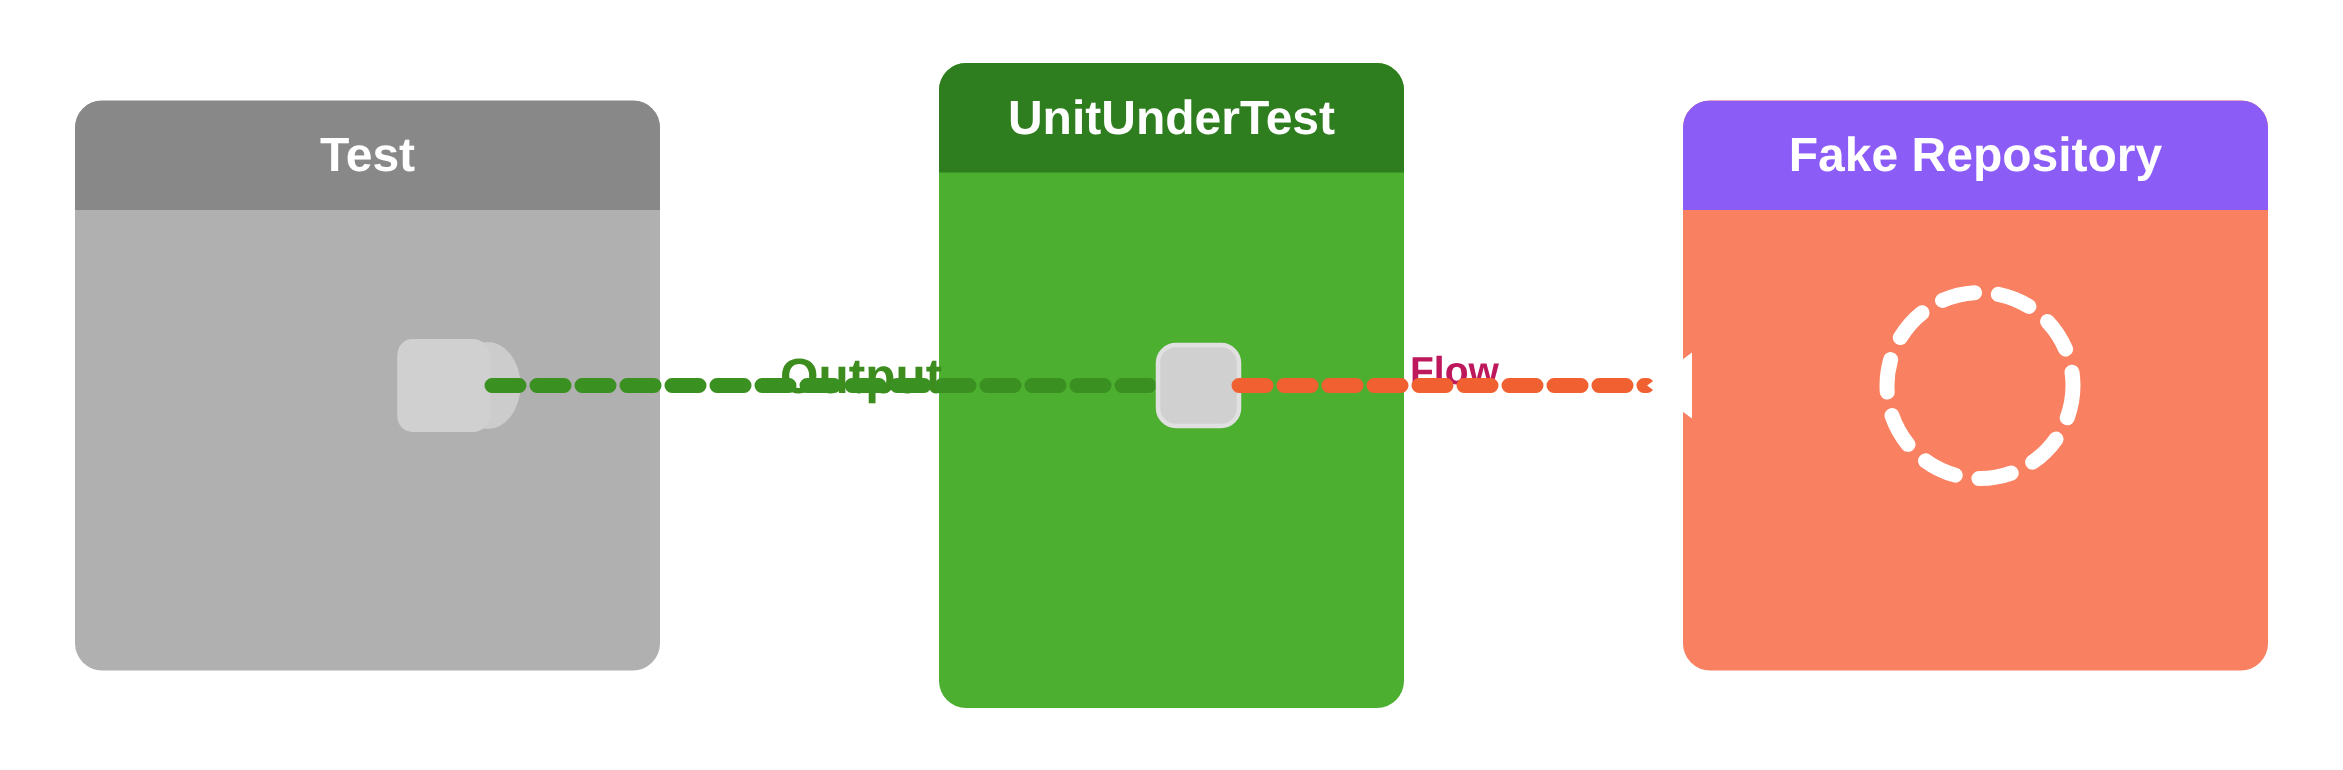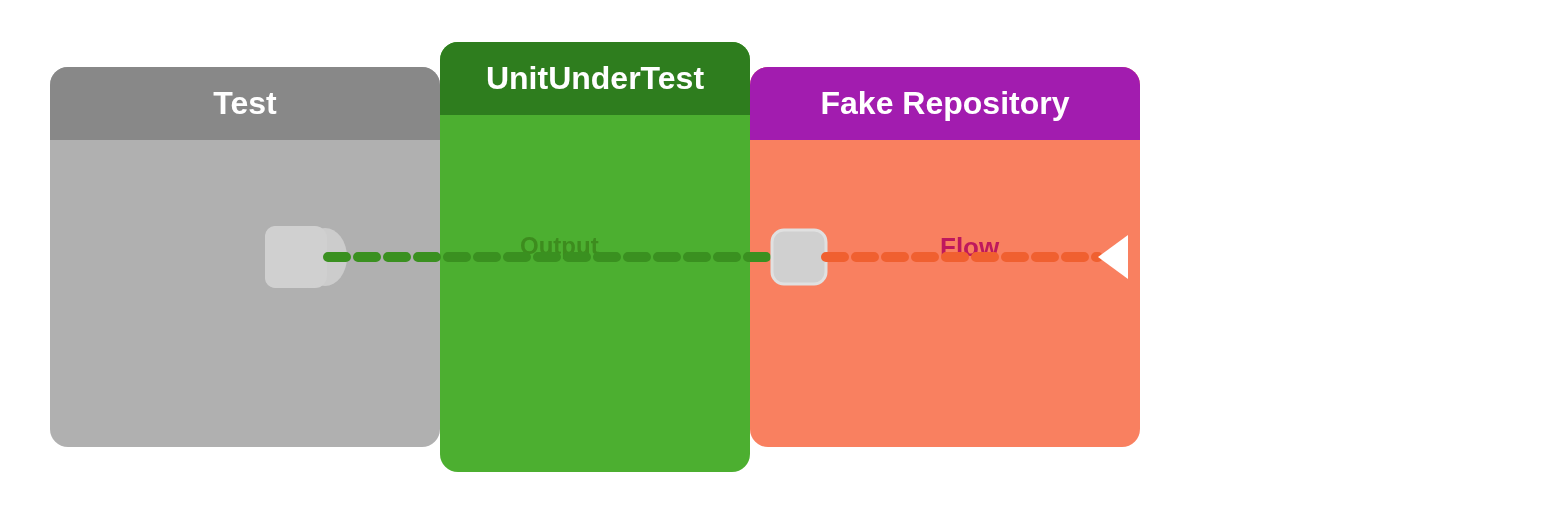--- a/index.html
+++ b/index.html
@@ -14,21 +14,21 @@
       font-family: 'Helvetica Neue', Arial, sans-serif;
       overflow: hidden;
     }
 
     .diagram {
       position: relative;
       width: 1462px;
       height: 430px;
       display: flex;
       align-items: center;
-      justify-content: flex-start;
+      justify-content: space-between;
     }
 
     
     .panel {
       border-radius: 18px;
       overflow: hidden;
       position: relative;
       flex-shrink: 0;
     }
 
@@ -61,37 +61,37 @@
 
     .panel-test .panel-header {
       background: #888888;
     }
 
     .panel-unit .panel-header {
       background: #2e7d1e;
     }
 
     .panel-fake .panel-header {
-      background: #a21caf;
+      background: #8b5cf6;
     }
 
     svg.connections {
       position: absolute;
       top: 0;
       left: 0;
       width: 100%;
       height: 100%;
       overflow: visible;
     }
 
     
     .label-output {
       position: absolute;
       color: #3d8c1e;
-      font-size: 24px;
+      font-size: 33px;
       font-weight: 600;
       left: 470px;
       top: 190px;
     }
 
     .label-flow {
       position: absolute;
       color: #be185d;
       font-size: 26px;
       font-weight: 700;

